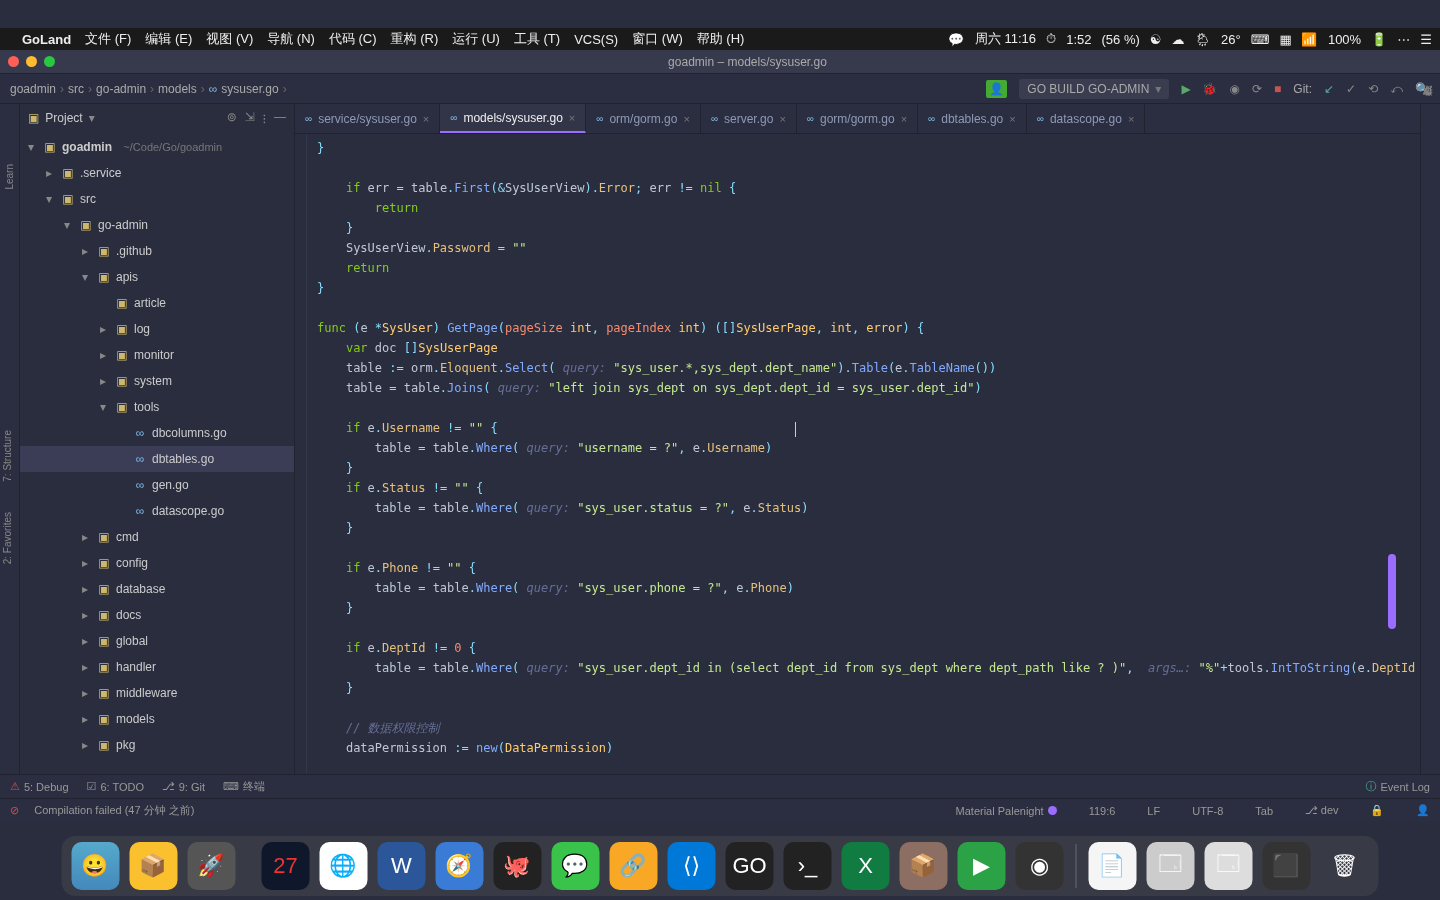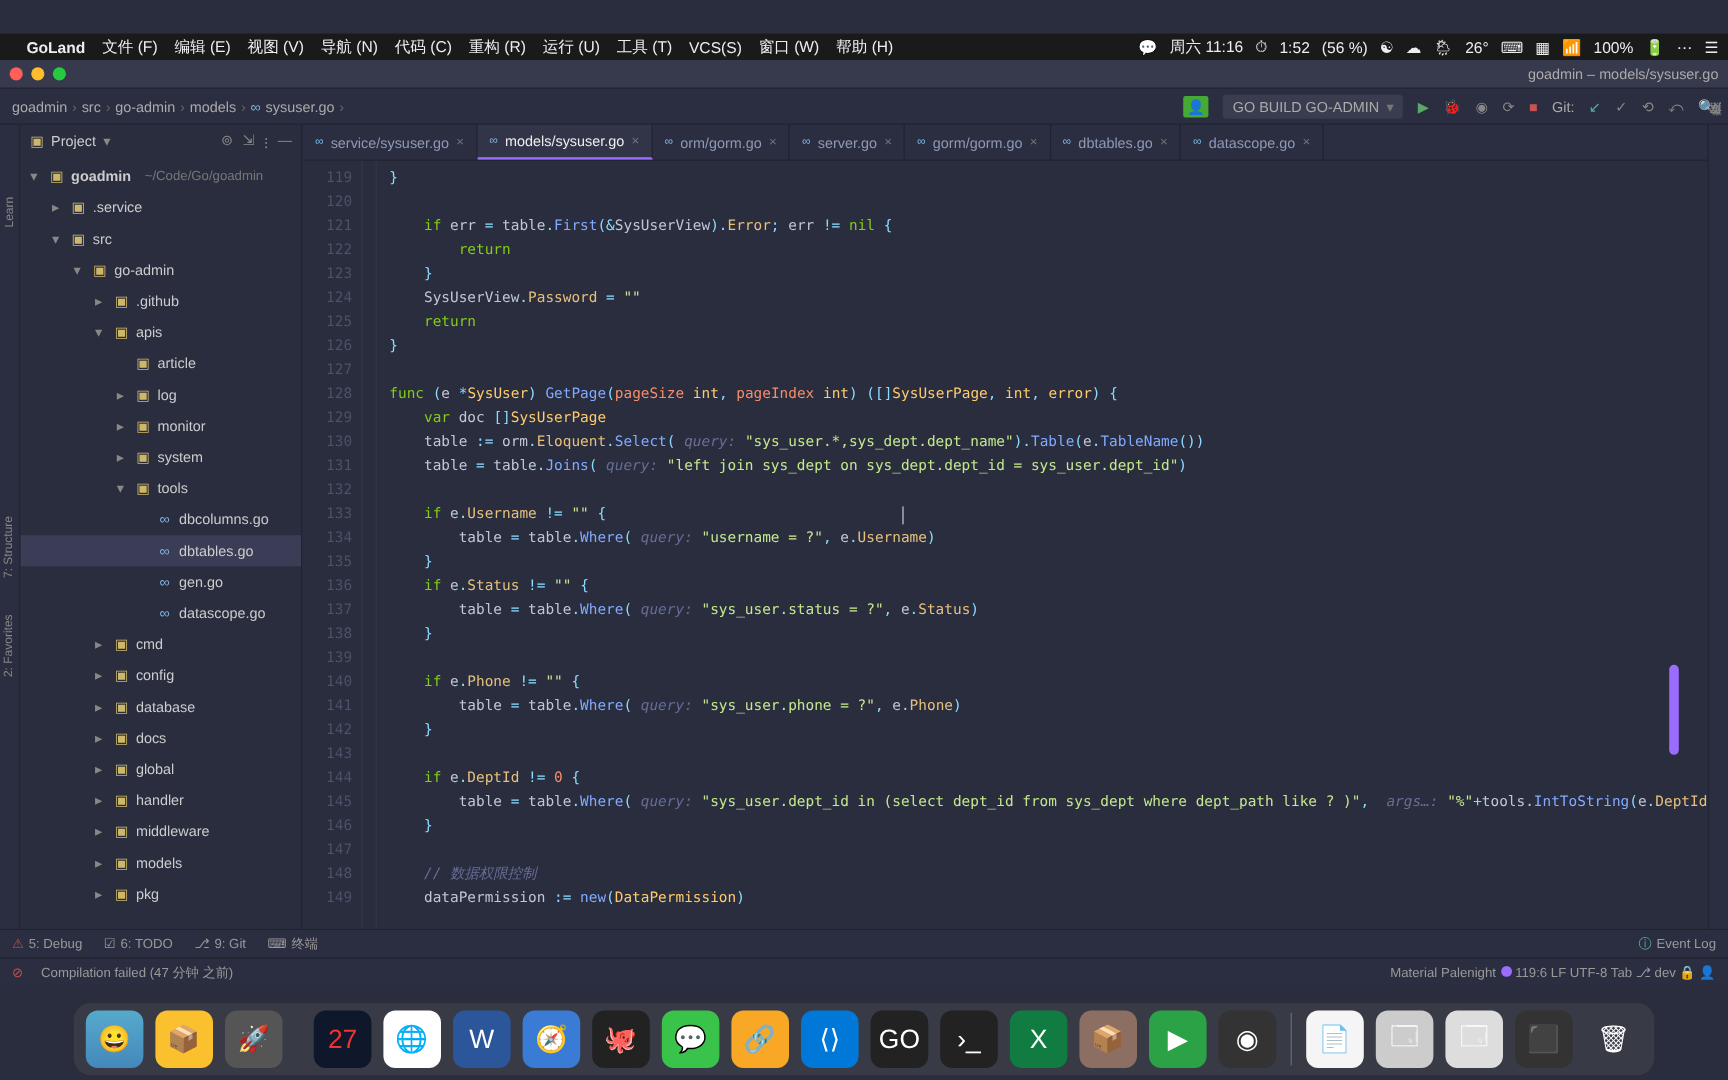--- a/index.html
+++ b/index.html
@@ -34,21 +34,21 @@
   align-items: center;
   padding: 0 8px;
   gap: 8px;
   border-bottom: 1px solid #202230;
 }
 .traffic { display: flex; gap: 7px; }
 .dot { width: 11px; height: 11px; border-radius: 50%; }
 .dot.red { background: #ff5f56; }
 .dot.yel { background: #ffbd2e; }
 .dot.grn { background: #27c93f; }
-.titlebar .title { flex: 1; text-align: right; color: #aaa; font-size: 12px; }
+.titlebar .title { flex: 1; text-align: center; color: #aaa; font-size: 12px; }
 .nav-toolbar {
   height: 30px;
   background: #2B2E40;
   display: flex;
   align-items: center;
   padding: 0 10px;
   gap: 6px;
   border-bottom: 1px solid #202230;
 }
 .breadcrumb { display: flex; align-items: center; gap: 4px; color: #aaa; font-size: 12px; }
@@ -214,21 +214,21 @@
   background: #2B2E40;
   display: flex;
   align-items: center;
   padding: 0 10px;
   gap: 15px;
   font-size: 11px;
   color: #999;
   border-top: 1px solid #202230;
 }
 .status-bar .err-icon { color: #c75450; }
-.status-bar .right { margin-left: auto; display: flex; align-items: center; gap: 3px; padding-left: 48px; }
+.status-bar .right { margin-left: auto; display: flex; align-items: center; gap: 32px; padding-left: 48px; }
 .palette-dot { width: 9px; height: 9px; border-radius: 50%; background: #9b6dff; display: inline-block; margin-left: 4px; }
 .dock {
   position: absolute;
   bottom: 4px;
   left: 50%;
   transform: translateX(-50%);
   height: 60px;
   background: rgba(70,70,75,0.55);
   border-radius: 14px;
   display: flex;
@@ -515,52 +515,20 @@
           <span>dbtables.go</span>
           <span class="close">×</span>
         </div>
         <div class="tab">
           <span class="go-icon">∞</span>
           <span>datascope.go</span>
           <span class="close">×</span>
         </div>
       </div>
     <div class="code-area">
-      <div class="gutter-nums" id="gutter">119
-120
-121
-122
-123
-124
-125
-126
-127
-128
-129
-130
-131
-132
-133
-134
-135
-136
-137
-138
-139
-140
-141
-142
-143
-144
-145
-146
-147
-148
-149
-</div>
       <div class="fold-gutter"></div>
       <div class="code"><span style="color:#89DDFF;">}</span>
 
     <span class="kw">if</span> <span class="var">err</span> <span class="op">=</span> <span class="var">table</span><span class="op">.</span><span class="fn">First</span><span class="op">(&amp;</span><span class="var">SysUserView</span><span class="op">).</span><span class="field">Error</span><span class="op">;</span> <span class="var">err</span> <span class="op">!=</span> <span class="kw">nil</span> <span class="op">{</span>
         <span class="kw">return</span>
     <span class="op">}</span>
     <span class="var">SysUserView</span><span class="op">.</span><span class="field">Password</span> <span class="op">=</span> <span class="str">""</span>
     <span class="kw">return</span>
 <span class="op">}</span>
 

